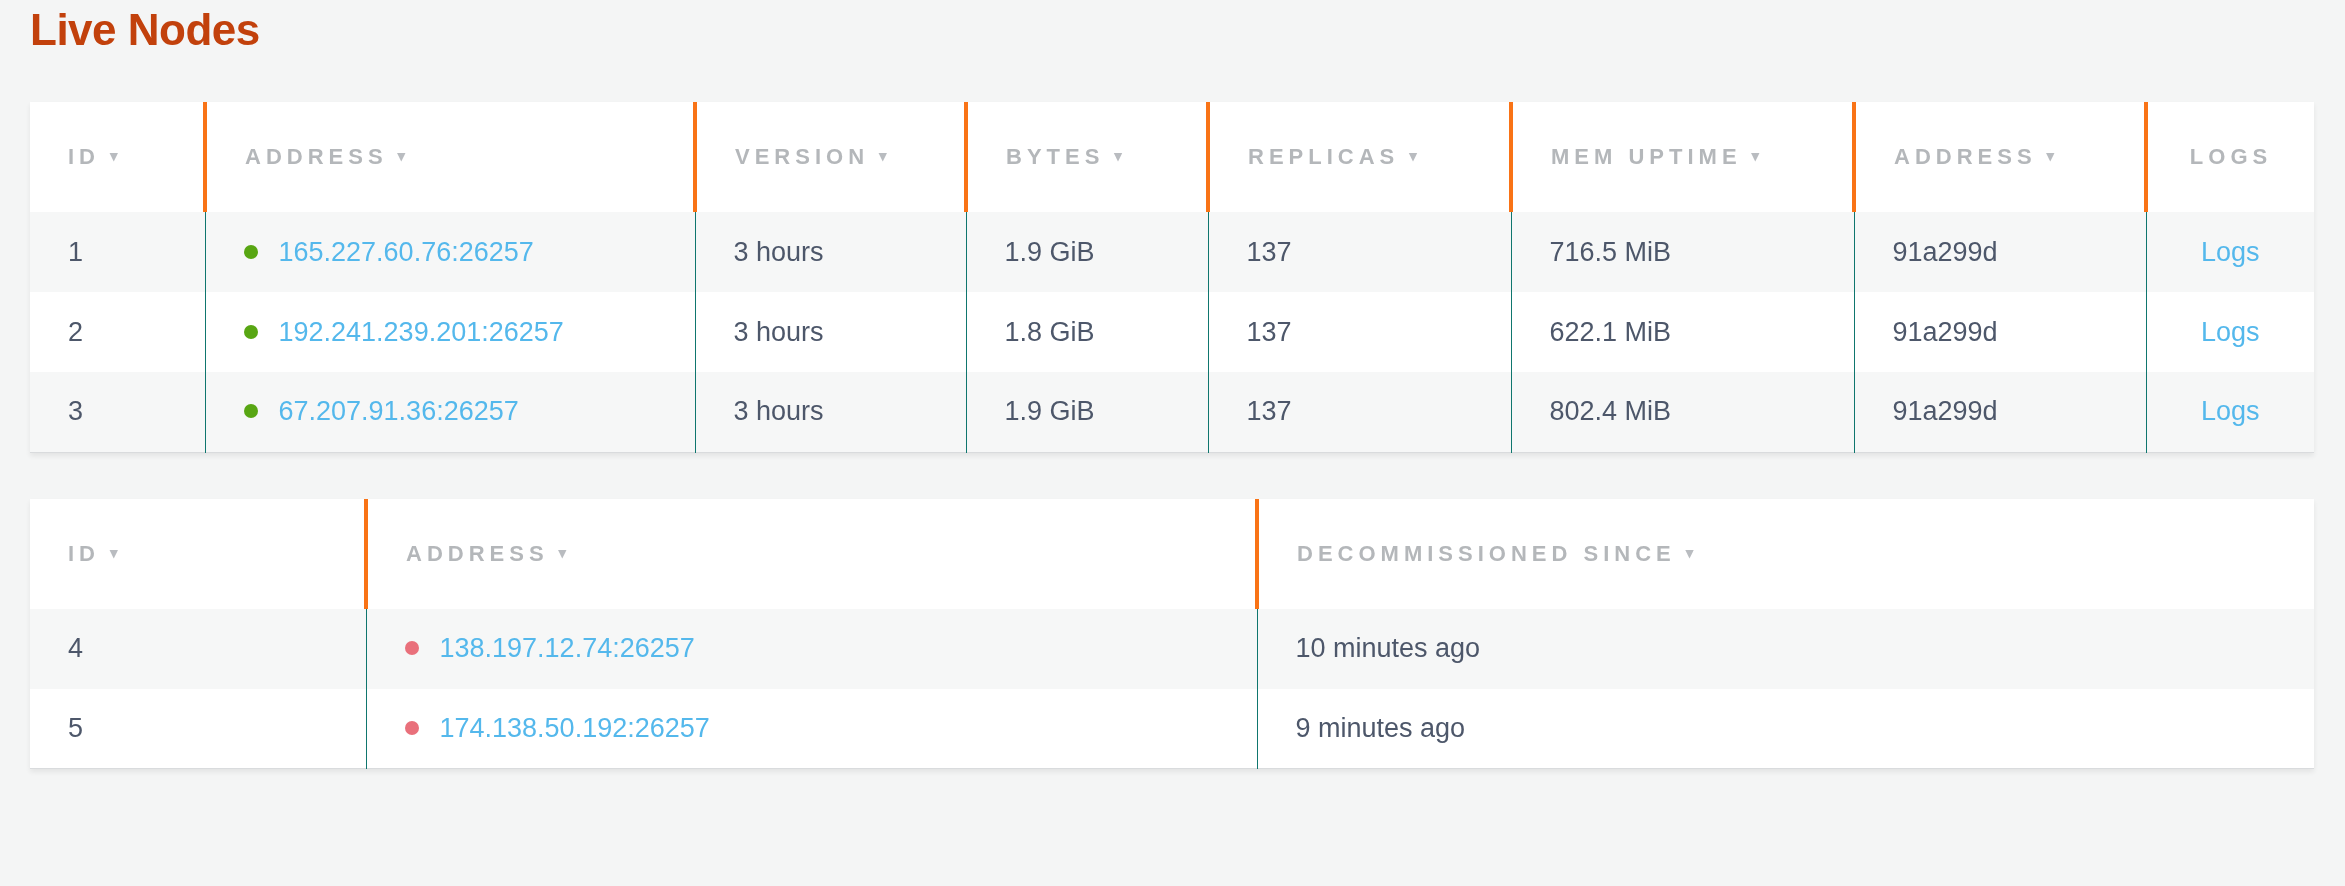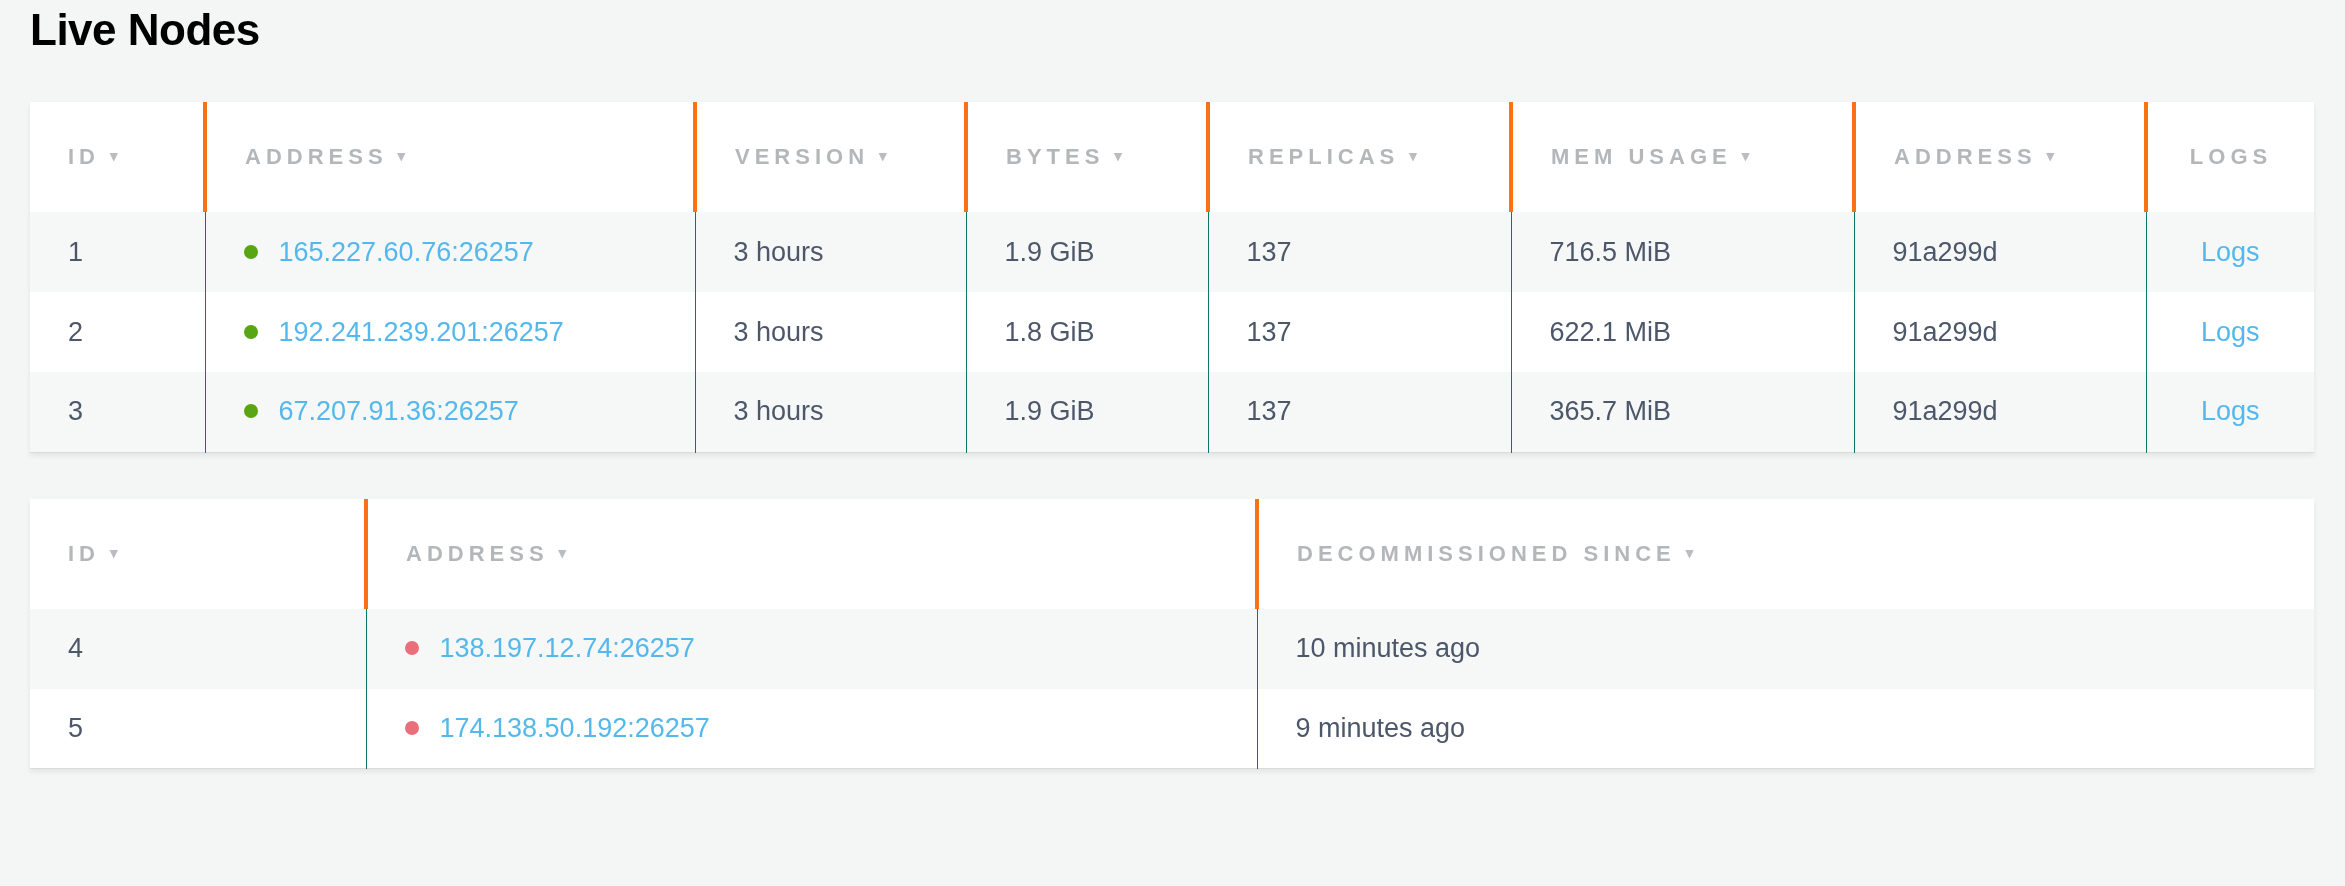--- a/index.html
+++ b/index.html
@@ -9,21 +9,21 @@
     height: 886px;
     background: #f4f5f5;
     font-family: "Liberation Sans", sans-serif;
     padding: 4px 0 0 30px;
     overflow: hidden;
   }
   .section-title {
     font-size: 44px;
     line-height: 52px;
     font-weight: 700;
-    color: #000000;
+    color: #c2410c;
     letter-spacing: -0.5px;
     margin: 0;
   }
   .section-title.second { margin-top: 46px; }
   table.nodes-table {
     margin-top: 46px;
     width: 2284px;
     border-collapse: collapse;
     table-layout: fixed;
     background: #6d28d9;
@@ -102,21 +102,21 @@
           <col style="width:292px">
           <col style="width:168px">
       </colgroup>
       <thead>
         <tr>
           <th><span>ID</span><span class="sort-arrow">▾</span></th>
           <th><span>ADDRESS</span><span class="sort-arrow">▾</span></th>
           <th><span>VERSION</span><span class="sort-arrow">▾</span></th>
           <th><span>BYTES</span><span class="sort-arrow">▾</span></th>
           <th><span>REPLICAS</span><span class="sort-arrow">▾</span></th>
-          <th><span>MEM USAGE</span><span class="sort-arrow">▾</span></th>
+          <th><span>MEM UPTIME</span><span class="sort-arrow">▾</span></th>
           <th><span>ADDRESS</span><span class="sort-arrow">▾</span></th>
           <th class="center"><span>LOGS</span></th>
         </tr>
       </thead>
       <tbody>
         <tr>
           <td>1</td>
           <td><span class="status-dot live"></span><a class="link">165.227.60.76:26257</a></td>
           <td>3 hours</td>
           <td>1.9 GiB</td>
@@ -134,21 +134,21 @@
           <td>622.1 MiB</td>
           <td>91a299d</td>
           <td class="center"><a class="link">Logs</a></td>
         </tr>
         <tr>
           <td>3</td>
           <td><span class="status-dot live"></span><a class="link">67.207.91.36:26257</a></td>
           <td>3 hours</td>
           <td>1.9 GiB</td>
           <td>137</td>
-          <td>365.7 MiB</td>
+          <td>802.4 MiB</td>
           <td>91a299d</td>
           <td class="center"><a class="link">Logs</a></td>
         </tr>
       </tbody>
     </table>
   </section>
 
   <section>
 
     <table class="nodes-table">

